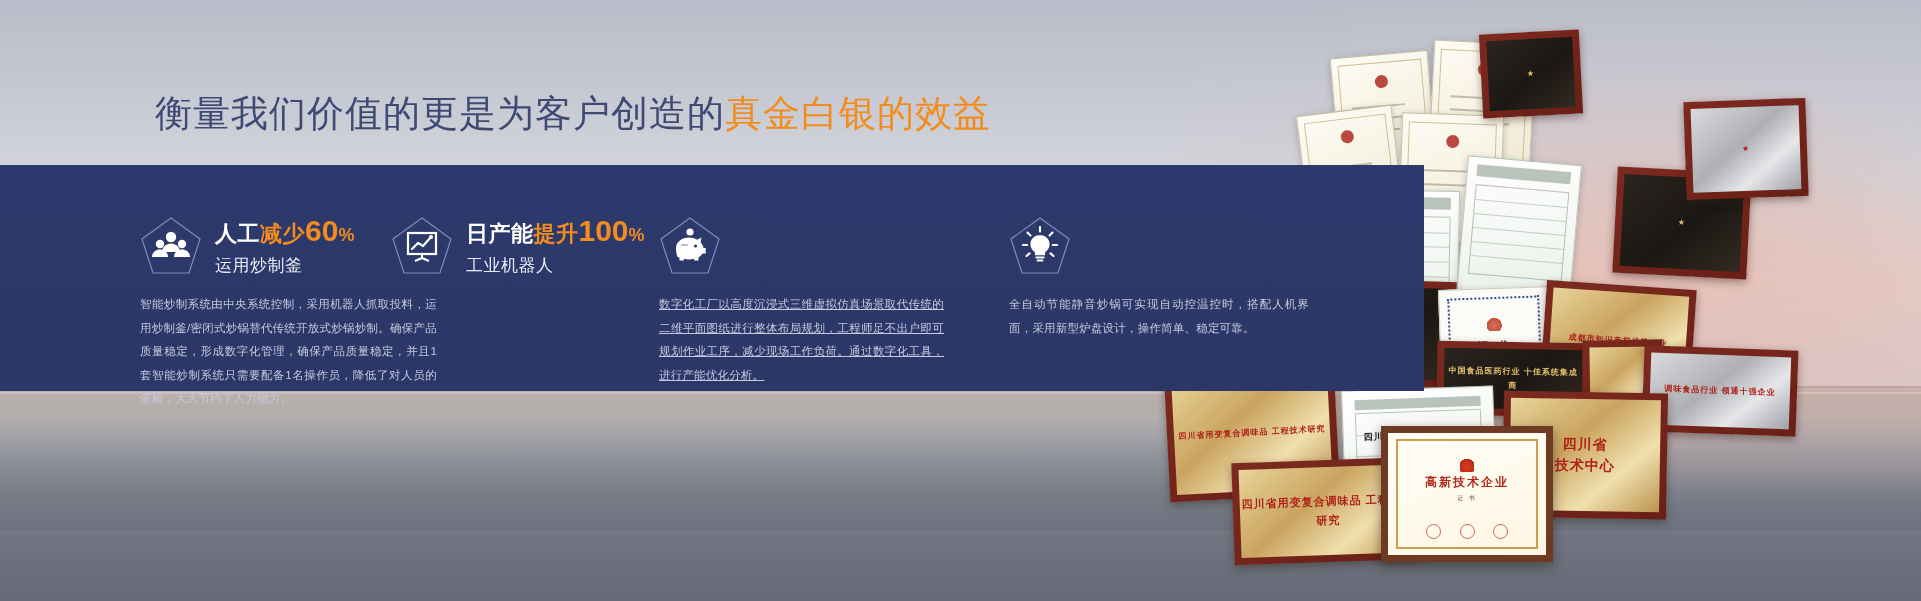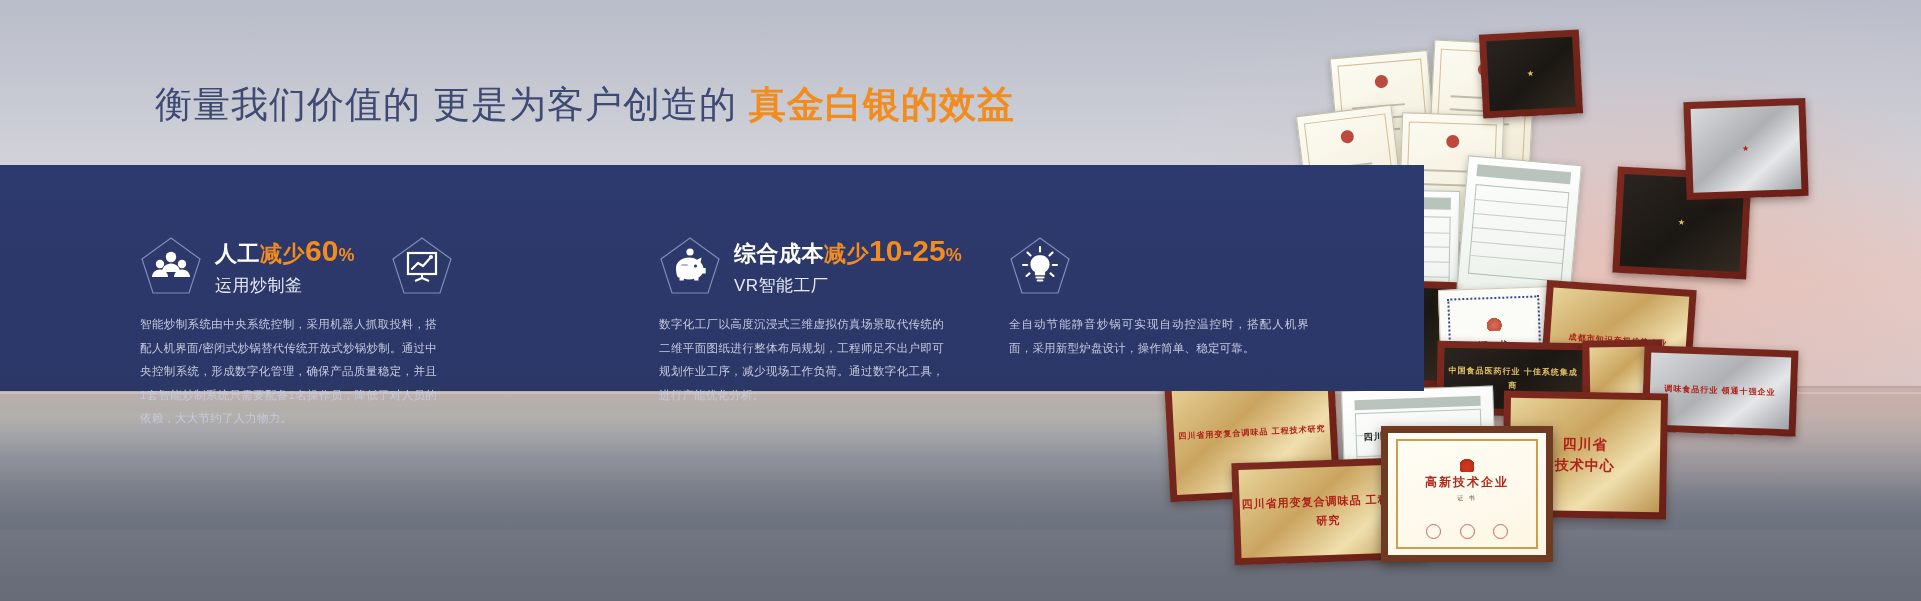--- a/index.html
+++ b/index.html
@@ -39,47 +39,46 @@
     position:absolute;left:1300px;top:386px;width:621px;height:120px;
     background:linear-gradient(180deg,rgba(214,176,168,.55),rgba(150,150,158,0));
   }
   .horizon{
     position:absolute;left:0;top:392px;width:1921px;height:2px;
     background:rgba(255,255,255,.22);
   }
 
   
   .headline{
-    position:absolute;left:155px;top:70px;height:60px;
-    display:flex;align-items:flex-end;white-space:nowrap;gap:12px;
+    position:absolute;left:155px;top:84px;height:60px;
+    display:flex;align-items:center;white-space:nowrap;
   }
   .hl-lead,.hl-tail{
     font-size:37px;color:#3e4a74;letter-spacing:1px;font-weight:400;
   }
   .hl-big{
     font-size:62px;font-weight:bold;color:#22356e;letter-spacing:0px;
     line-height:1;padding:0 4px;position:relative;top:4px;
   }
   .hl-accent{
-    font-size:37px;font-weight:bold;color:#f28c1e;letter-spacing:1px;
+    font-size:37px;font-weight:normal;color:#f28c1e;letter-spacing:1px;
   }
 
   
   .panel{
     position:absolute;left:0;top:165px;width:1424px;height:226px;
     background:linear-gradient(180deg,#2d3a6d 0%,#2c386a 55%,#2b3767 100%);
   }
   .cols{
     position:absolute;left:0;top:0;width:1424px;height:226px;
     display:flex;
   }
   .col{
     position:relative;
     box-sizing:border-box;
-    margin-top:20px;
   }
   .col.c1{width:336px;padding-left:140px;}
   .col.c2{width:268px;padding-left:55px;}
   .col.c3{width:340px;padding-left:55px;}
   .col.c4{width:400px;padding-left:65px;}
 
   .row-head{display:flex;align-items:center;margin-top:50px;height:62px;}
 
   .badge{
     width:62px;height:60px;position:relative;flex:0 0 62px;margin-right:13px;
@@ -93,21 +92,21 @@
   .t-num{font-size:30px;font-weight:bold;color:#f28c1e;letter-spacing:0px;}
   .t-pct{font-size:18px;font-weight:bold;color:#f28c1e;}
   .subtitle{font-size:17px;color:#e7e9f3;letter-spacing:.5px;white-space:nowrap;}
 
   .body-text{
     margin-top:16px;font-size:11.5px;line-height:2.05;color:#c5cade;
     letter-spacing:.2px;text-align:justify;
   }
   .c1 .body-text{width:297px;}
   .c2 .body-text{width:213px;}
-  .c3 .body-text{width:285px;}
+  .c3 .body-text{width:285px;text-decoration:underline;}
   .c4 .body-text{width:300px;}
 
   
   .certs{position:absolute;left:1185px;top:40px;width:736px;height:440px;}
   .cert{position:absolute;transform-origin:center center;}
 
   .paper{
     background:linear-gradient(160deg,#fdfcf4 0%,#f6f2e2 55%,#efe9d4 100%);
     border:1px solid rgba(150,140,110,.5);
     box-shadow:0 2px 7px rgba(60,55,50,.3);
@@ -366,55 +365,55 @@
               <path d="M34 41c0-4.3 3.6-7.4 8-7.4s8 3.1 8 7.4z" fill="#fff"></path>
             </svg>
           </div>
           <div class="head-text">
             <div class="title-line">
               <span class="t-white">人工</span><span class="t-orange">减少</span><span class="t-num">60</span><span class="t-pct">%</span>
             </div>
             <div class="subtitle">运用炒制釜</div>
           </div>
         </div>
-        <div class="body-text">智能炒制系统由中央系统控制，采用机器人抓取投料，搭配人机界面/密闭式炒锅替代传统开放式炒锅炒制。通过中央控制系统，形成数字化管理，确保产品质量稳定，并且1套智能炒制系统只需要配备1名操作员，降低了对人员的依赖，大大节约了人力物力。</div>
+        <div class="body-text">智能炒制系统由中央系统控制，采用机器人抓取投料，运用炒制釜/密闭式炒锅替代传统开放式炒锅炒制。确保产品质量稳定，形成数字化管理，确保产品质量稳定，并且1套智能炒制系统只需要配备1名操作员，降低了对人员的依赖，大大节约了人力物力。</div>
       </div>
 
       <div class="col c2">
         <div class="row-head">
           <div class="badge">
             <svg width="62" height="60" viewBox="0 0 62 60">
               <polygon points="31,2 60,23 49,57 13,57 2,23" fill="none" stroke="#7f8cb8" stroke-width="1.2"></polygon>
               <rect x="17" y="17" width="28" height="21" fill="none" stroke="#fff" stroke-width="2.2"></rect>
               <polyline points="21,33 27,27 32,30 40,21" fill="none" stroke="#fff" stroke-width="2.2" stroke-linecap="round" stroke-linejoin="round"></polyline>
               <circle cx="40" cy="21" r="2.1" fill="#fff"></circle>
               <line x1="31" y1="38" x2="31" y2="43" stroke="#fff" stroke-width="2"></line>
               <line x1="24" y1="45" x2="31" y2="42" stroke="#fff" stroke-width="2"></line>
               <line x1="38" y1="45" x2="31" y2="42" stroke="#fff" stroke-width="2"></line>
             </svg>
           </div>
+          <div class="head-text">
+            <div class="title-line">
+              <span class="t-white">日产能</span><span class="t-orange">提升</span><span class="t-num">100</span><span class="t-pct">%</span>
+            </div>
+            <div class="subtitle">工业机器人</div>
+          </div>
         </div>
       </div>
 
       <div class="col c3">
         <div class="row-head">
           <div class="badge">
             <svg width="62" height="60" viewBox="0 0 62 60">
               <polygon points="31,2 60,23 49,57 13,57 2,23" fill="none" stroke="#7f8cb8" stroke-width="1.2"></polygon>
               <path d="M17 32c0-6 6-10.5 13-10.5 3 0 5.7.8 7.9 2.2l4.6-2.1-.9 4.8c1.6 1.6 2.6 3.5 2.8 5.6h2.3v5.4h-3.2c-.9 1.6-2.3 3-4 4v3.1h-4.3v-1.7c-1.6.4-3.3.6-5.2.6s-3.6-.2-5.2-.6v1.7h-4.3v-3.1C18.8 42.5 17 39 17 32z" fill="#fff"></path>
               <circle cx="36.5" cy="30" r="1.6" fill="#2d3a6d"></circle>
               <circle cx="31" cy="16" r="3.6" fill="#fff"></circle>
               <rect x="22" y="28" width="7" height="2" rx="1" fill="#2d3a6d" opacity=".35"></rect>
             </svg>
-          </div>
-          <div class="head-text">
-            <div class="title-line">
-              <span class="t-white">综合成本</span><span class="t-orange">减少</span><span class="t-num">10-25</span><span class="t-pct">%</span>
-            </div>
-            <div class="subtitle">VR智能工厂</div>
           </div>
         </div>
         <div class="body-text">数字化工厂以高度沉浸式三维虚拟仿真场景取代传统的二维平面图纸进行整体布局规划，工程师足不出户即可规划作业工序，减少现场工作负荷。通过数字化工具，进行产能优化分析。</div>
       </div>
 
       <div class="col c4">
         <div class="row-head">
           <div class="badge">
             <svg width="62" height="60" viewBox="0 0 62 60">
               <polygon points="31,2 60,23 49,57 13,57 2,23" fill="none" stroke="#7f8cb8" stroke-width="1.2"></polygon>

